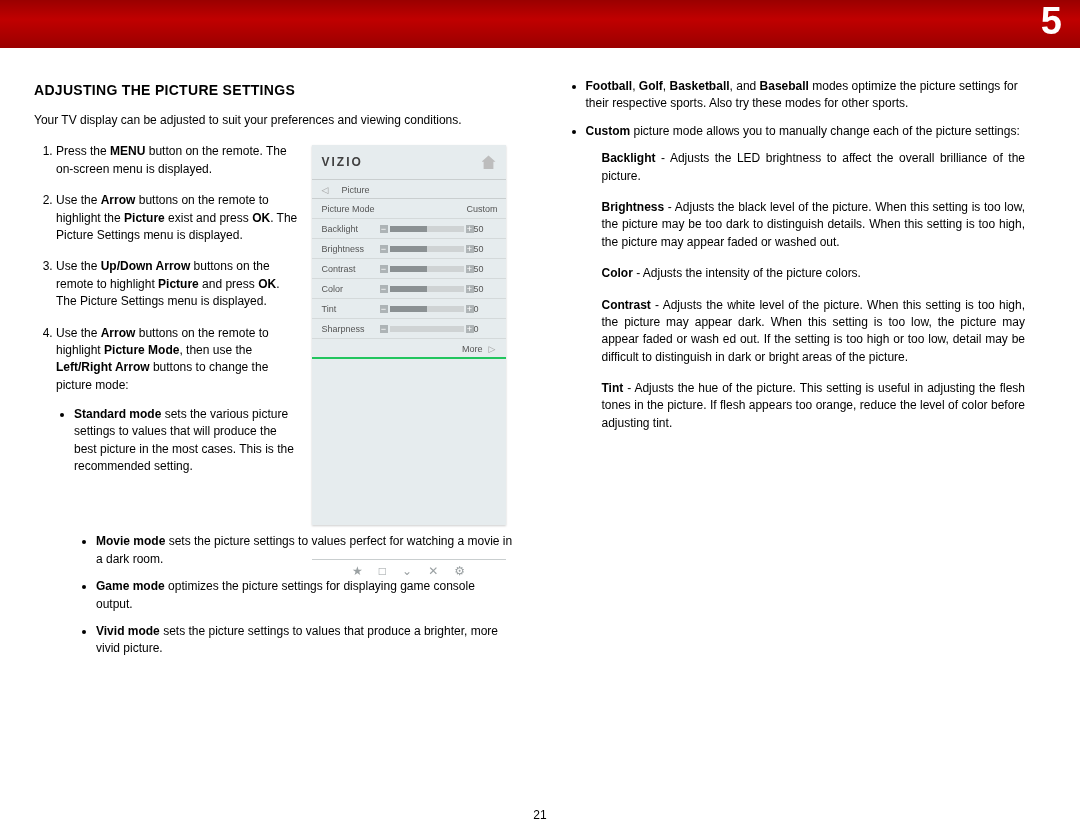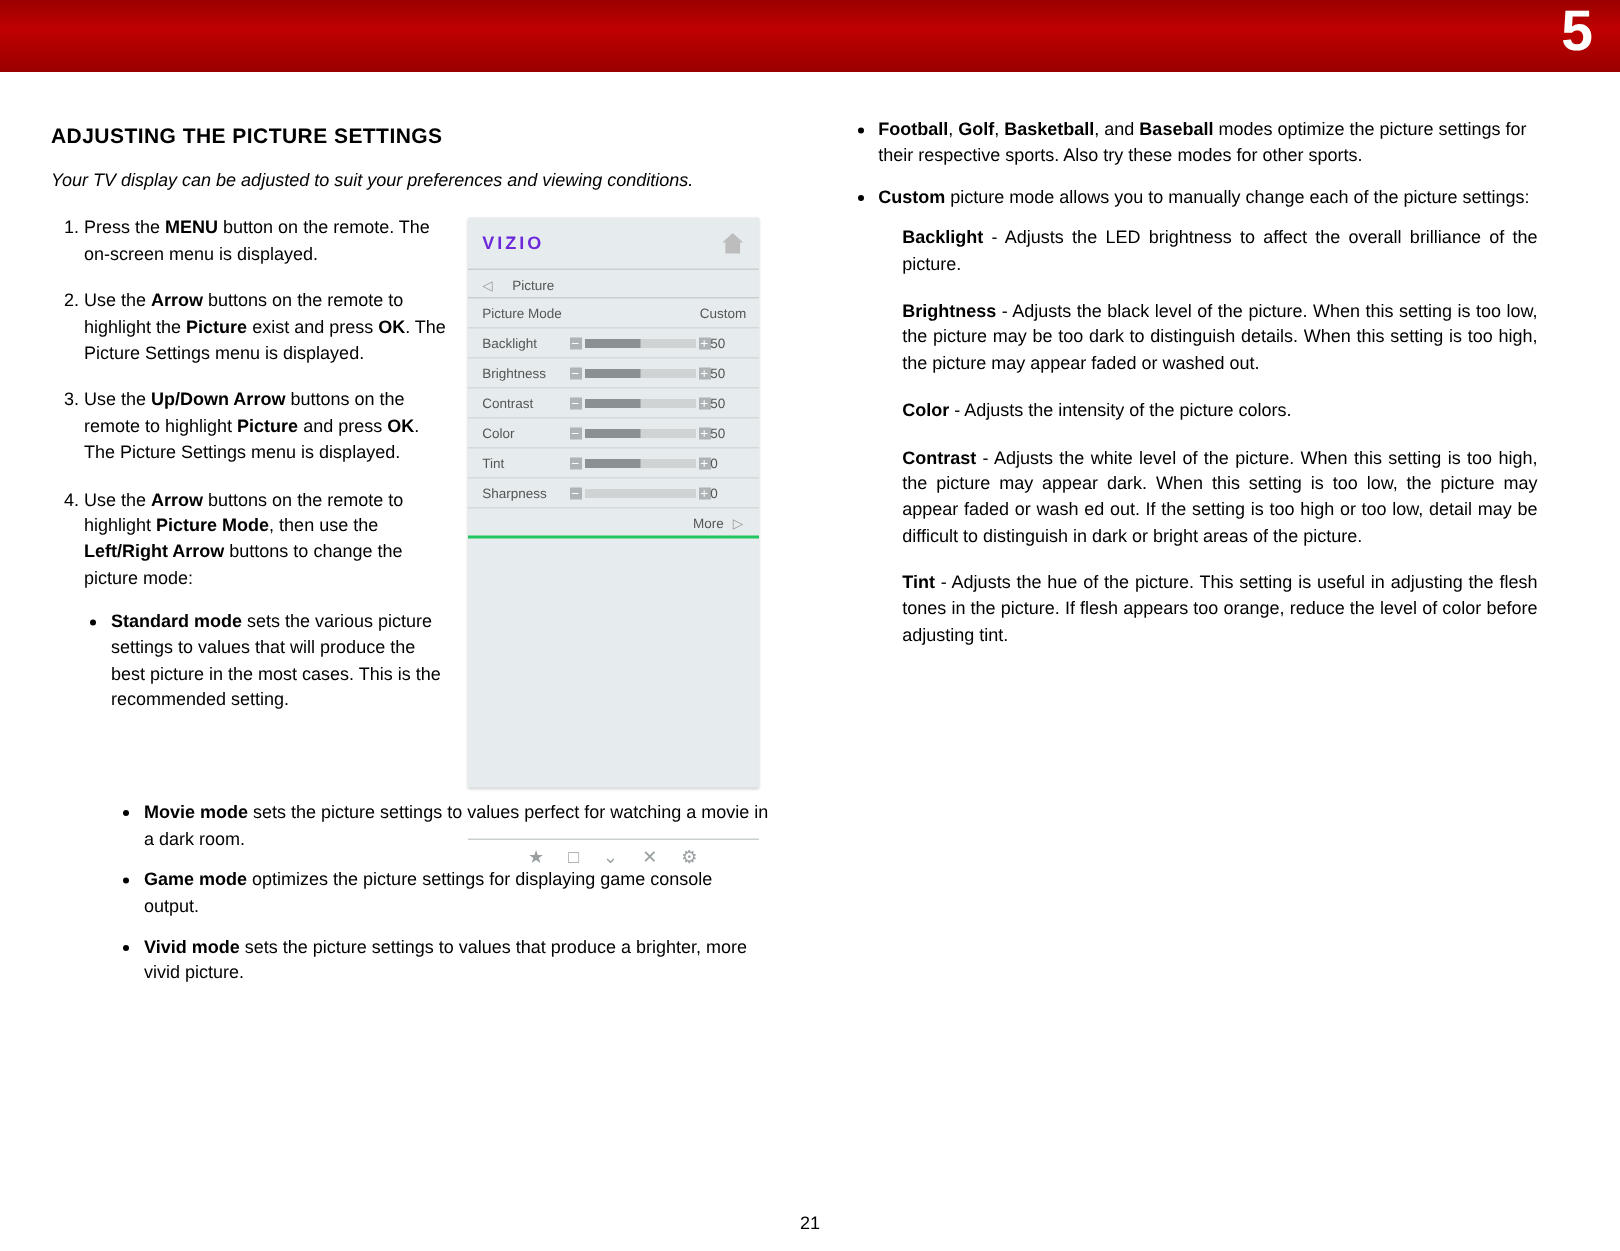--- a/index.html
+++ b/index.html
@@ -3,34 +3,34 @@
 <meta charset="utf-8">
 <style>
   * { box-sizing: border-box; margin:0; padding:0; }
   body { width:1080px; height:834px; background:#fff; font-family: "Century Gothic", "Avant Garde", Futura, sans-serif; color:#000; position:relative; }
   .topbar { position:absolute; top:0; left:0; width:1080px; height:48px; background:linear-gradient(#9a0000,#c00000 40%, #9a0000); }
   .topbar .chapter { position:absolute; right:18px; top:0; font-size:38px; font-weight:700; color:#fff; }
   .page { position:absolute; top:60px; left:0; width:1059px; padding: 16px 30px 0 34px; }
   .columns { display:flex; gap:36px; }
   .col { flex:1 1 50%; }
   .h2 { font-size:14px; font-weight:700; letter-spacing:0.3px; text-transform:uppercase; margin:6px 0 14px; }
-  .p { font-size:12px; line-height:1.45; margin-bottom:14px; text-align:justify;font-style:italic; }
+  .p { font-size:12px; line-height:1.45; margin-bottom:14px; text-align:justify; }
   ol.steps { list-style: decimal; padding-left:22px; font-size:12px; line-height:1.45; }
   ol.steps > li { margin-bottom:14px; padding-right:6px; }
   ul.bullets { list-style: disc; padding-left:18px; font-size:12px; line-height:1.45; }
   ul.bullets > li { margin-bottom:10px; }
   .defs { font-size:12px; line-height:1.45; }
   .defs .d { margin-bottom:14px; padding-left:52px; padding-right:4px; text-align:justify; }
   .b { font-weight:700; }
   .pagenum { position:absolute; bottom:12px; width:1080px; text-align:center; font-size:12px; }
 
   
   .osd { float:right; width:194px; height:380px; margin: 2px 8px 8px 14px; background:#e6ecee; box-shadow:0 1px 2px rgba(0,0,0,0.2); font-family: Arial, Helvetica, sans-serif; color:#555; font-size:10px; }
   .osd-top { height:34px; display:flex; align-items:center; justify-content:space-between; padding:0 10px; }
-  .osd-logo { font-weight:700; letter-spacing:2px; font-size:12px; color:#6d28d9; }
+  .osd-logo { font-weight:700; letter-spacing:2px; font-size:12px; color:#404040; }
   .osd-home { width:14px; height:14px; background:#bdbdbd; clip-path: polygon(50% 0, 100% 45%, 85% 45%, 85% 100%, 15% 100%, 15% 45%, 0 45%); }
   .osd-cat { height:20px; line-height:20px; border-top:1px solid #c9cecf; border-bottom:1px solid #c9cecf; position:relative; padding-left:30px; font-size:9px; }
   .osd-cat::before { content:"◁"; position:absolute; left:10px; top:0; color:#9a9a9a; font-size:9px; }
   .osd-rows { }
   .osd-row { display:flex; align-items:center; height:20px; border-bottom:1px solid #d4d9da; padding:0 8px 0 10px; font-size:9px; }
   .osd-label { flex:0 0 58px; }
   .osd-val { flex:0 0 24px; text-align:left; }
   .osd-slider { flex:1 1 auto; display:flex; align-items:center; gap:2px; }
   .osd-minus, .osd-plus { width:8px; height:8px; background:#aeb4b6; display:inline-block; font-size:9px; line-height:8px; text-align:center; color:#fff; }
   .osd-track { flex:1 1 auto; height:6px; background:#cfd3d4; position:relative; }

